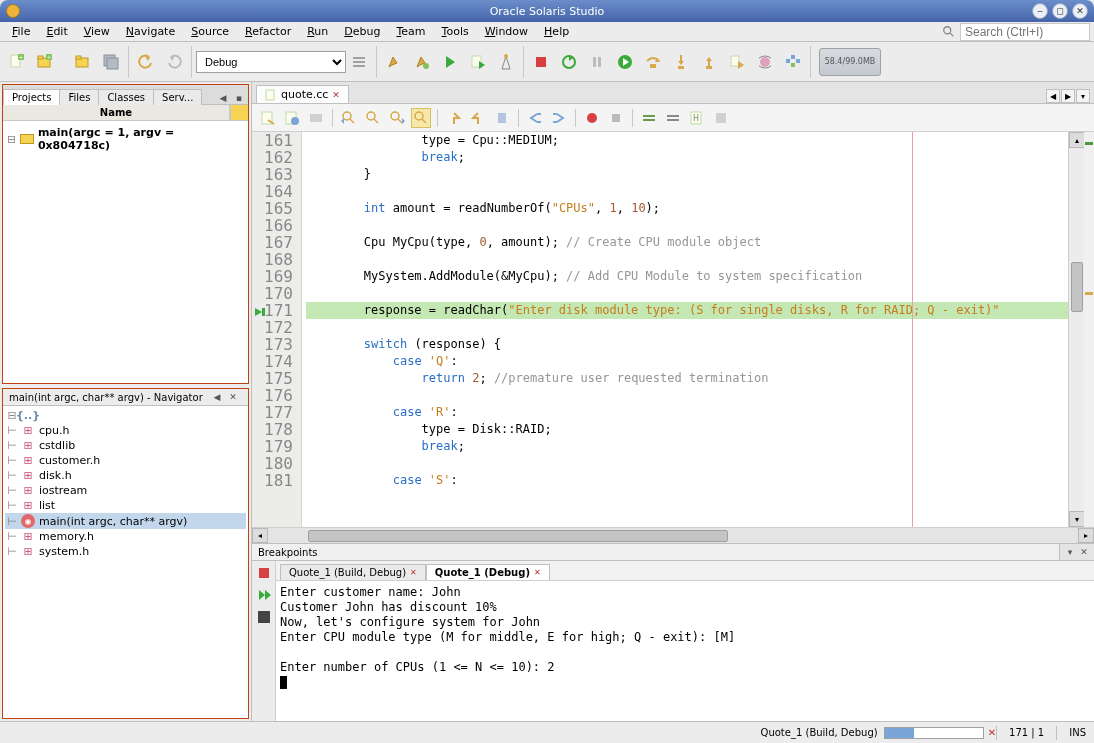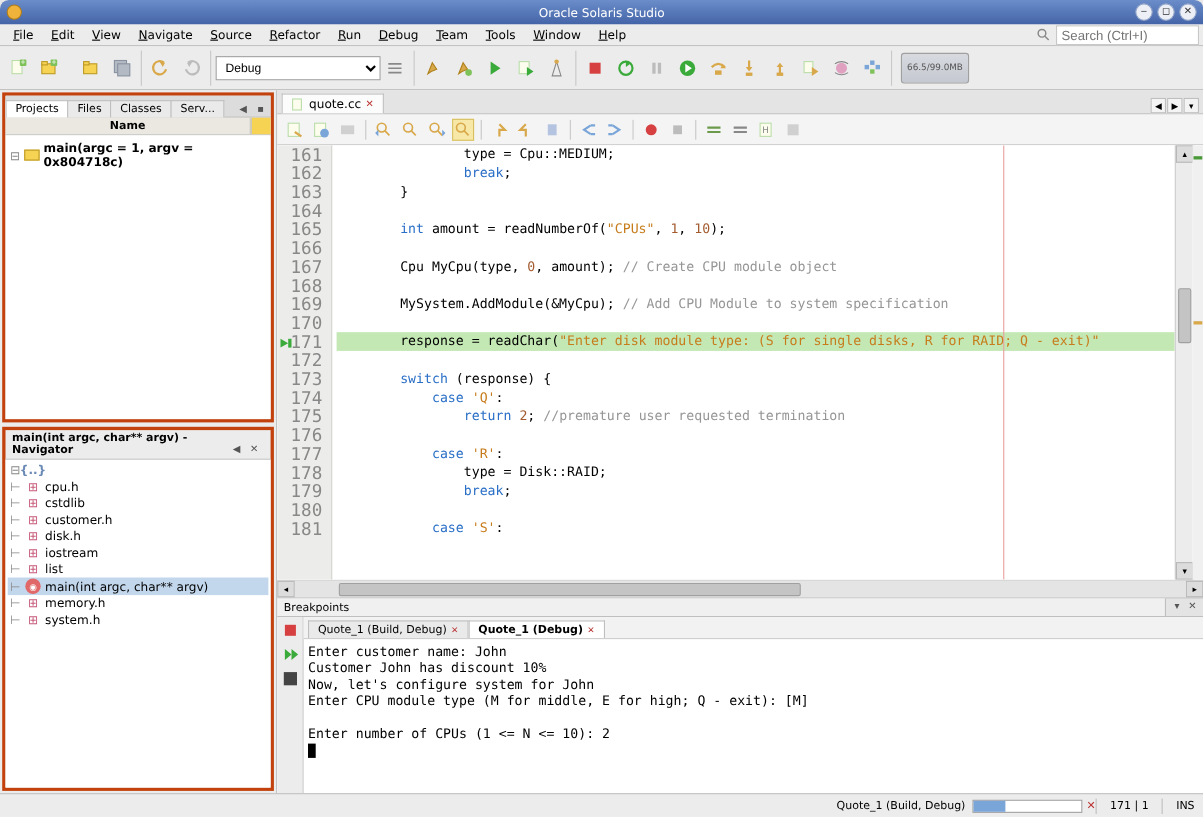--- a/index.html
+++ b/index.html
@@ -27,39 +27,39 @@
 .tb-combo { display: flex; align-items: center; }
 .tb-combo select { border: 1px solid #a0a0a0; padding: 2px 4px; font-size: 11px; height: 22px; width: 150px; background: #fff; }
 .memstatus { margin-left: 4px; width: 62px; height: 28px; background: linear-gradient(to bottom, #d8dae0, #c4c8d0); border: 1px solid #a0a0a0; border-radius: 3px; font-size: 8px; color: #555; display: flex; align-items: center; justify-content: center; text-align: center; }
 
 
 .mainarea { display: flex; height: calc(100% - 22px - 20px - 40px - 22px); }
 .leftcol { width: 252px; display: flex; flex-direction: column; border-right: 1px solid #bfbfbf; background: #ececec; }
 .rightcol { flex: 1; display: flex; flex-direction: column; background: #ececec; overflow: hidden; }
 
 
-.panel { display: flex; flex-direction: column; background: #ececec; border: 3px solid #c2410c; margin: 2px; }
+.panel { display: flex; flex-direction: column; background: #ececec; border: 1px solid #c2410c; margin: 2px; }
 .panel-tabs { display: flex; background: #dcdcdc; height: 20px; align-items: flex-end; font-size: 10px; border-bottom: 1px solid #bfbfbf; }
 .panel-tabs .ptab { padding: 2px 8px; border: 1px solid #bfbfbf; border-bottom: none; background: #eaeaea; margin-right: -1px; margin-bottom: -1px; }
 .panel-tabs .ptab.active { background: #fff; }
 .panel-controls { margin-left: auto; display: flex; gap: 2px; padding-right: 2px; }
 .panel-controls .pc { width: 14px; height: 12px; font-size: 9px; display: flex; align-items: center; justify-content: center; color: #555; }
 
 
 .projects { height: 300px; }
 .projects .header-row { display: flex; font-size: 10px; background: #eae8e0; border-bottom: 1px solid #c8c8c8; }
 .projects .header-row .col { flex: 1; padding: 2px 8px; border-right: 1px solid #c8c8c8; text-align: center; font-weight: bold; }
 .projects .body { background: #fff; flex: 1; padding: 4px; overflow: auto; }
 .projects .row { display: flex; align-items: center; gap: 4px; padding: 1px 0; }
 .projects .row .ricon { width: 14px; height: 10px; background: #f6d353; border: 1px solid #bd9a26; }
 .projects .row .txt { font-weight: bold; }
 
 
 .navigator { flex: 1; }
-.navigator .title { padding: 2px 6px; font-size: 10px; border-bottom: 1px solid #bfbfbf; display: flex; align-items: flex-end; font-weight: bold; }
+.navigator .title { padding: 2px 6px; font-size: 10px; border-bottom: 1px solid #bfbfbf; display: flex; align-items: center; }
 .navigator .body { background: #fff; flex: 1; padding: 2px; overflow: auto; }
 .navigator .nrow { display: flex; align-items: center; gap: 4px; padding: 1px 2px; font-size: 11px; }
 .navigator .nrow.sel { background: #c3d7ec; }
 .navigator .nicon { width: 14px; display: inline-flex; justify-content: center; }
 .navigator .nicon.struct { color: #c75a7a; }
 .navigator .nicon.brace { color: #6a8ab5; font-weight: bold; }
 .navigator .nicon.func { width: 14px; height: 14px; background: #e06868; border-radius: 50%; color: #fff; font-size: 8px; display: flex; align-items: center; justify-content: center; }
 .navigator .expand { color: #888; width: 10px; display: inline-block; text-align: center; }
 
 
@@ -284,21 +284,21 @@
     </div>
   <div class="tb-btn">
       <svg viewBox="0 0 18 18">
         <rect x="2" y="6" width="4" height="4" fill="#7aa5d8"></rect>
         <rect x="7" y="2" width="4" height="4" fill="#7aa5d8"></rect>
         <rect x="12" y="6" width="4" height="4" fill="#7aa5d8"></rect>
         <rect x="7" y="10" width="4" height="4" fill="#7fc25a"></rect>
       </svg>
     </div>
   <div class="tb-sep"></div>
-  <div class="memstatus">66.5/99.0MB</div>
+  <div class="memstatus">58.4/99.0MB</div>
 </div>
 
 <div class="mainarea">
 
   <div class="leftcol">
     <div class="panel projects">
       <div class="panel-tabs" id="proj-tabs">
         <div class="ptab active">Projects</div>
           <div class="ptab">Files</div>
           <div class="ptab">Classes</div>

